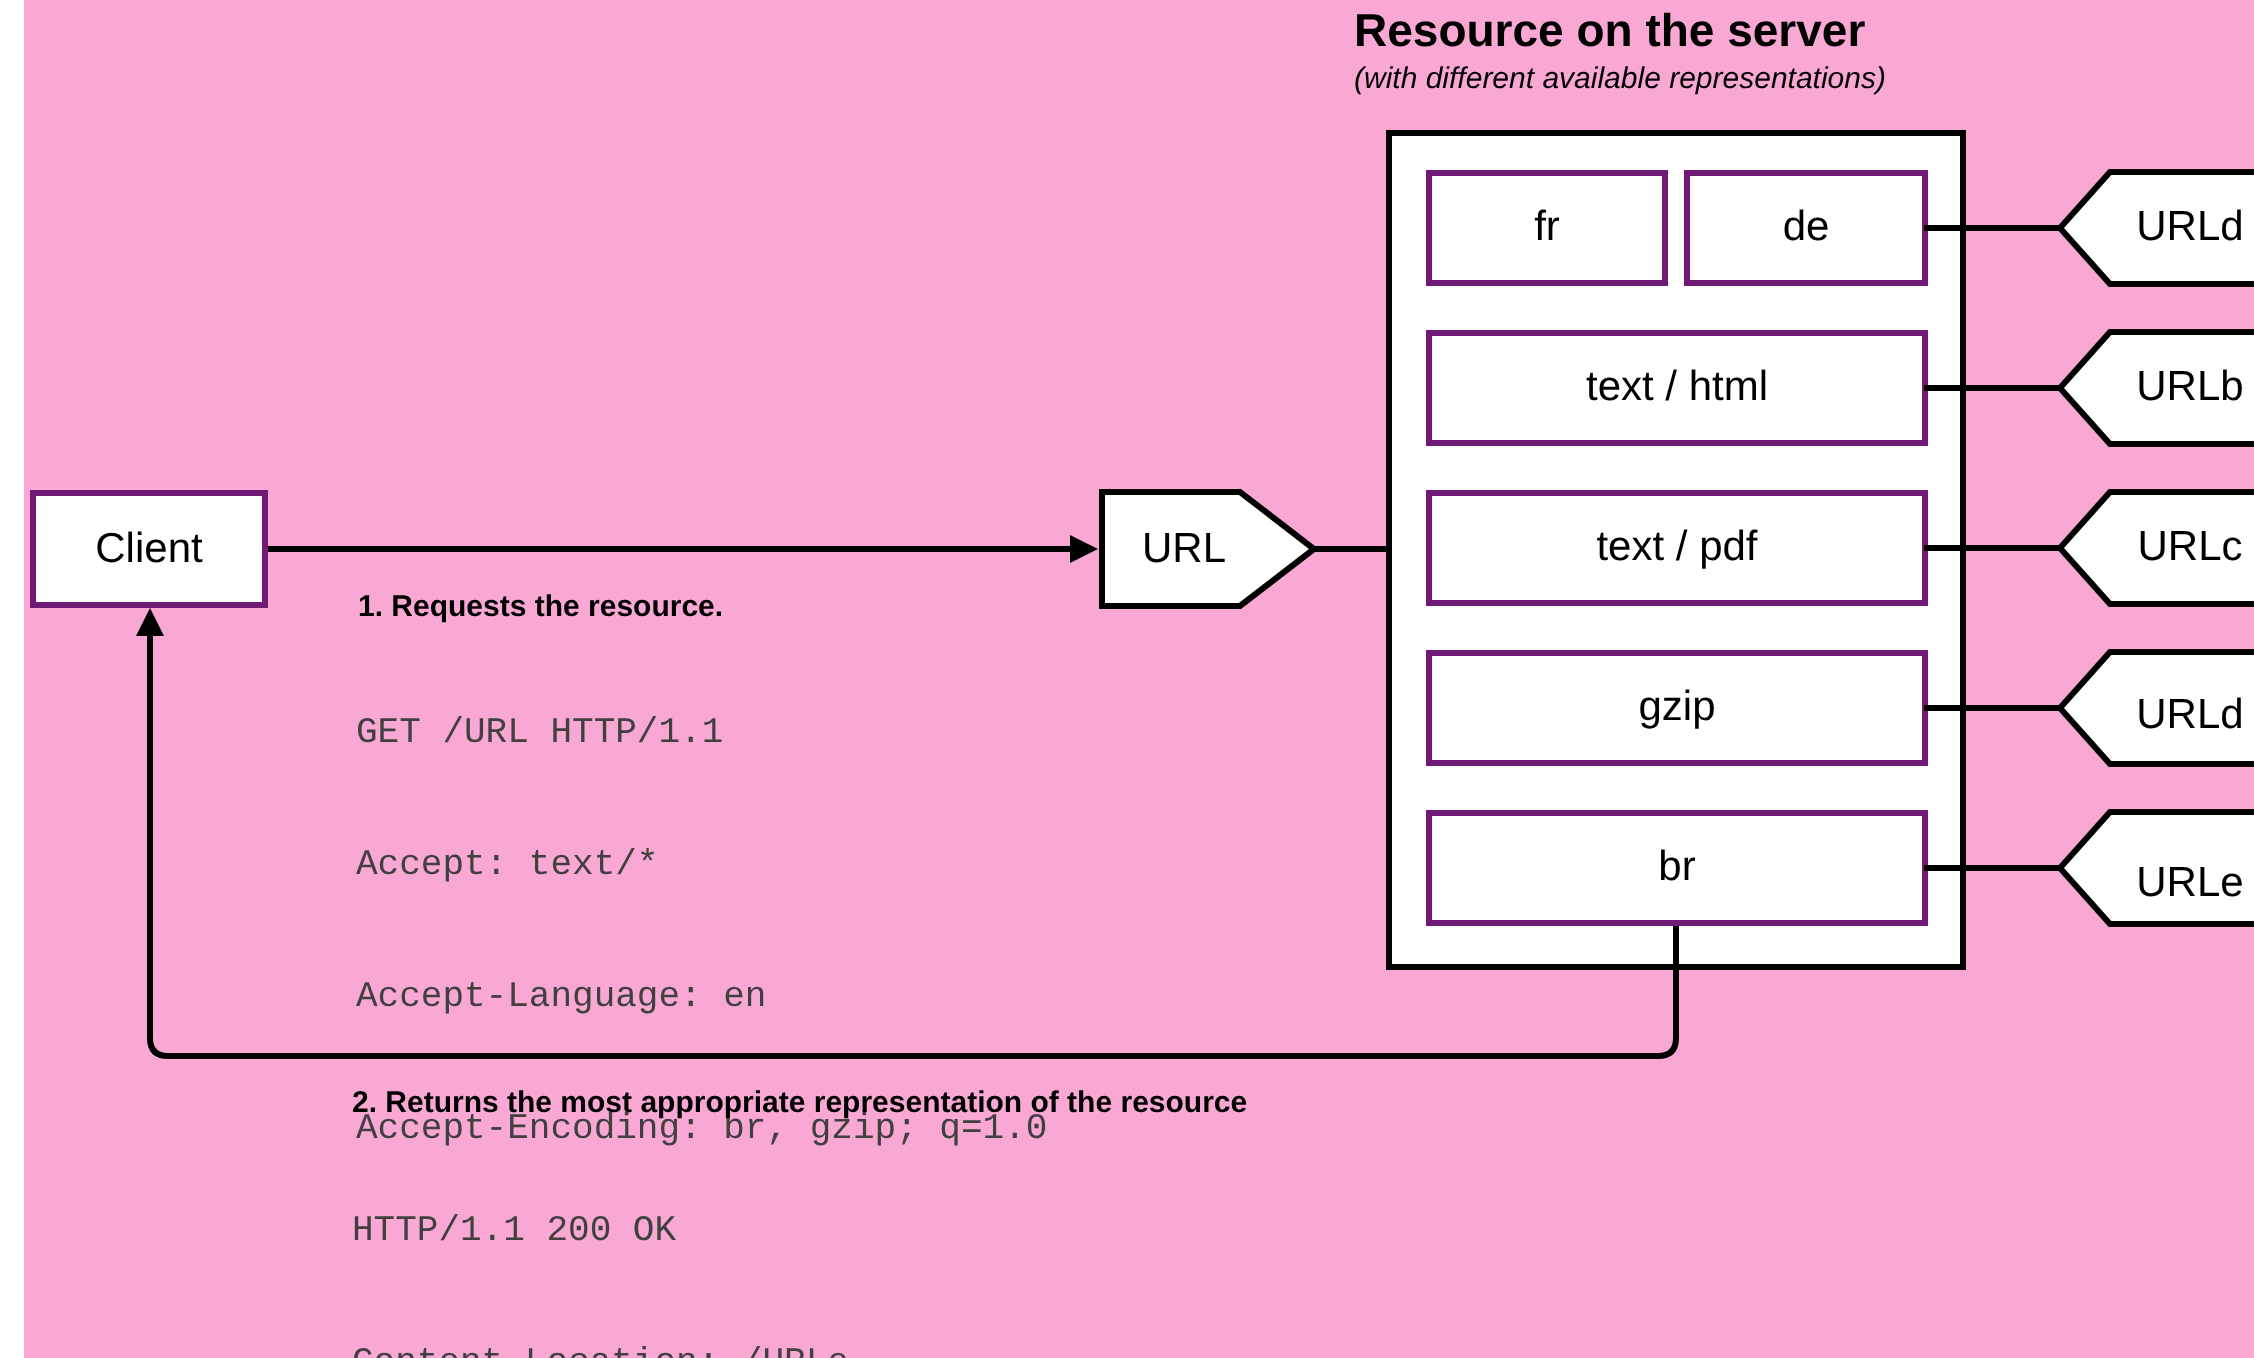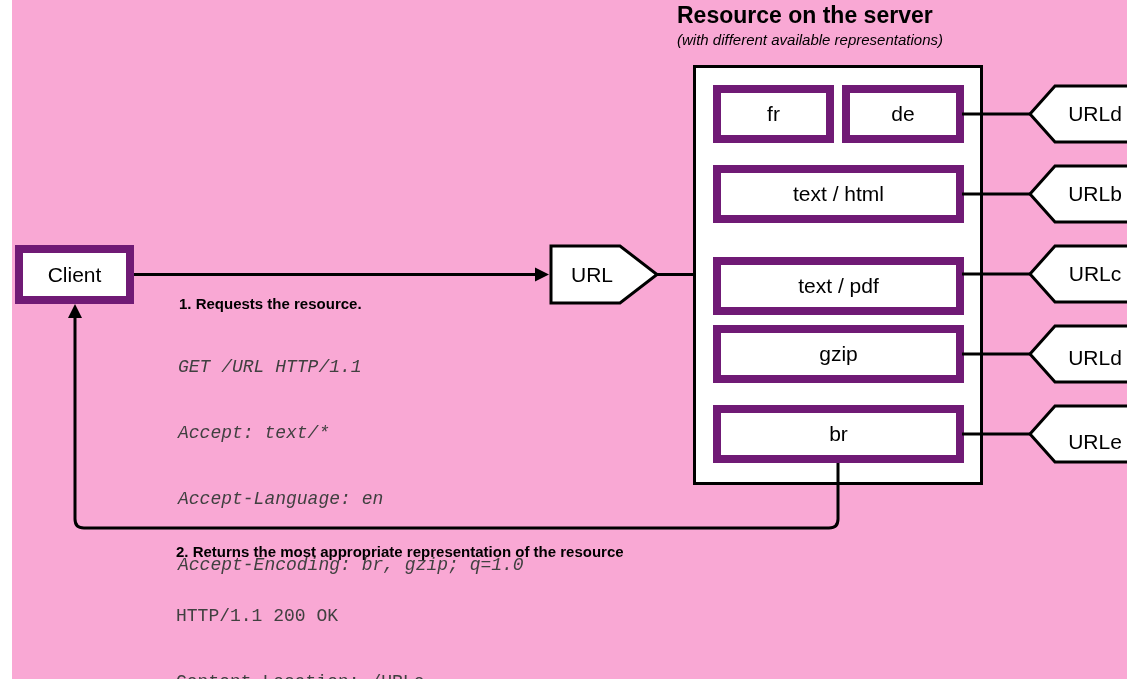--- a/index.html
+++ b/index.html
@@ -8,21 +8,21 @@
     width: 1127px;
     height: 679px;
     background: #f9a8d4;
     font-family: "Liberation Sans", sans-serif;
     color: #000;
     overflow: hidden;
     margin-left: 12px;
   }
   .box {
     position: absolute;
-    border: 8px solid #701a75;
+    border: 3px solid #701a75;
     background: #ffffff;
     display: flex;
     align-items: center;
     justify-content: center;
     font-size: 21px;
     color: #000;
     box-sizing: border-box;
     z-index: 1;
   }
   .outer-box {
@@ -86,21 +86,21 @@
 
   <div class="box" style="left:701px; top:85px; width:121px; height:58px;">
     <span>fr</span>
   </div>
   <div class="box" style="left:830px; top:85px; width:122px; height:58px;">
     <span>de</span>
   </div>
   <div class="box" style="left:701px; top:165px; width:251px; height:58px;">
     <span>text / html</span>
   </div>
-  <div class="box" style="left:701px; top:257px; width:251px; height:58px;">
+  <div class="box" style="left:701px; top:245px; width:251px; height:58px;">
     <span>text / pdf</span>
   </div>
   <div class="box" style="left:701px; top:325px; width:251px; height:58px;">
     <span>gzip</span>
   </div>
   <div class="box" style="left:701px; top:405px; width:251px; height:58px;">
     <span>br</span>
   </div>
 
   <svg id="diagram-svg" viewBox="0 0 1127 679">
@@ -132,21 +132,21 @@
 
   <div class="shape-label" style="left:539px; top:246px; width:82px; height:57px;">URL</div>
 
   <div class="shape-label" style="left:1039px; top:86px;  width:88px; height:56px;">URLd</div>
   <div class="shape-label" style="left:1039px; top:166px; width:88px; height:56px;">URLb</div>
   <div class="shape-label" style="left:1039px; top:246px; width:88px; height:56px;">URLc</div>
   <div class="shape-label" style="left:1039px; top:326px; width:88px; height:64px;">URLd</div>
   <div class="shape-label" style="left:1039px; top:406px; width:88px; height:72px;">URLe</div>
 
   <div class="step-heading" style="left:167px; top:295px;">1. Requests the resource.</div>
-  <div class="code-block" style="left:166px; top:312px;font-style:italic;">
+  <div class="code-block" style="left:166px; top:312px;">
     <div>GET /URL HTTP/1.1</div>
     <div>Accept: text/*</div>
     <div>Accept-Language: en</div>
     <div>Accept-Encoding: br, gzip; q=1.0</div>
   </div>
 
   <div class="step-heading" style="left:164px; top:543px;">2. Returns the most appropriate representation of the resource</div>
   <div class="code-block" style="left:164px; top:561px;">
     <div>HTTP/1.1 200 OK</div>
     <div>Content-Location: /URLe</div>

